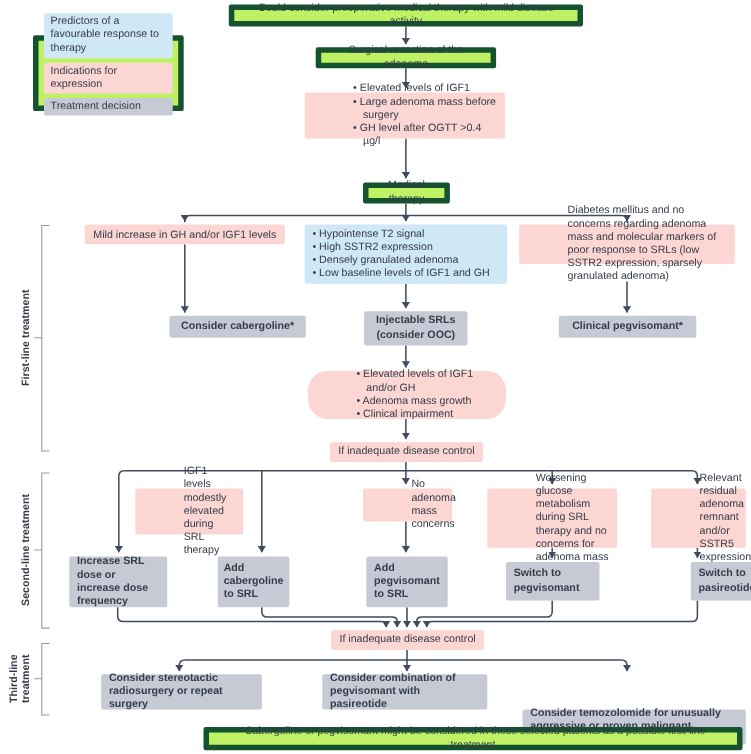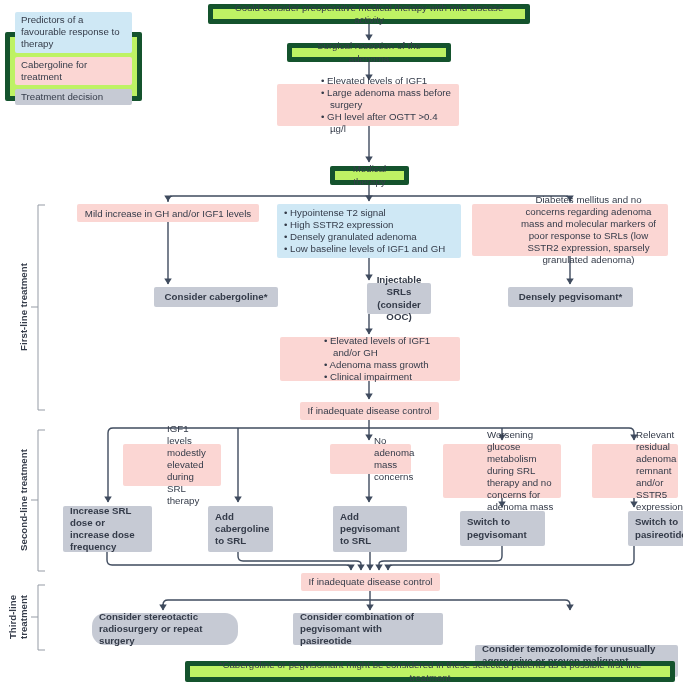--- a/index.html
+++ b/index.html
@@ -76,23 +76,23 @@
       <path d="M45,205 L38,205 L38,410 L45,410 M38,307 L31,307"></path>
       <path d="M45,430 L38,430 L38,571 L45,571 M38,500 L31,500"></path>
       <path d="M45,585 L38,585 L38,650 L45,650 M38,617 L31,617"></path>
     </g>
   </svg>
 
   <div class="box white" style="left:208px;top:4px;width:322px;height:20px;">
     <span>Could consider preoperative medical therapy with mild disease activity</span>
   </div>
 
-  <div class="box white" style="left:5px;top:32px;width:137px;height:69px;padding:5px;align-items:stretch;text-align:left;">
+  <div class="box white" style="left:30px;top:32px;width:137px;height:69px;padding:5px;align-items:stretch;text-align:left;">
     <div class="legend-strip blue">Predictors of a favourable response to therapy</div>
-    <div class="legend-strip pink">Cabergoline for treatment</div>
+    <div class="legend-strip pink">Indications for expression</div>
     <div class="legend-strip gray" style="font-weight:normal;">Treatment decision</div>
   </div>
 
   <div class="box white" style="left:287px;top:43px;width:164px;height:19px;">
     <span>Surgical resection of the adenoma</span>
   </div>
 
   <div class="box pink" style="left:277px;top:84px;width:182px;height:42px;">
     <div class="bi">Elevated levels of IGF1</div>
     <div class="bi">Large adenoma mass before surgery</div>
@@ -107,37 +107,37 @@
     <span>Mild increase in GH and/or IGF1 levels</span>
   </div>
 
   <div class="box blue" style="left:277px;top:204px;width:184px;height:54px;">
     <div class="bi">Hypointense T2 signal</div>
     <div class="bi">High SSTR2 expression</div>
     <div class="bi">Densely granulated adenoma</div>
     <div class="bi">Low baseline levels of IGF1 and GH</div>
   </div>
 
-  <div class="box pink" style="left:472px;top:204px;width:196px;height:52px;text-align:center;">
+  <div class="box pink" style="left:472px;top:204px;width:196px;height:36px;">
     <span>Diabetes mellitus and no concerns regarding adenoma mass and molecular markers of poor response to SRLs (low SSTR2 expression, sparsely granulated adenoma)</span>
   </div>
 
   <div class="box gray center" style="left:106px;top:287px;width:124px;height:20px;margin-left:48px;">
     <span>Consider cabergoline*</span>
   </div>
 
-  <div class="box gray center" style="left:331px;top:283px;width:64px;height:31px;padding:2px 4px;margin-left:36px;">
+  <div class="box gray center" style="left:331px;top:283px;width:94px;height:31px;padding:2px 4px;">
     <span>Injectable SRLs (consider OOC)</span>
   </div>
 
   <div class="box gray center" style="left:508px;top:287px;width:125px;height:20px;">
-    <span>Densely pegvisomant*</span>
+    <span>Clinical pegvisomant*</span>
   </div>
 
-  <div class="box pink" style="left:280px;top:337px;width:180px;height:44px;">
+  <div class="box pink" style="left:280px;top:337px;width:180px;height:44px;border-radius:18px;">
     <div class="bi">Elevated levels of IGF1 and/or GH</div>
     <div class="bi">Adenoma mass growth</div>
     <div class="bi">Clinical impairment</div>
   </div>
 
   <div class="box pink center" style="left:300px;top:402px;width:139px;height:18px;padding:2px 4px;">
     <span>If inadequate disease control</span>
   </div>
 
   <div class="box pink" style="left:123px;top:444px;width:98px;height:42px;">
@@ -149,38 +149,38 @@
   <div class="box pink" style="left:443px;top:444px;width:118px;height:54px;">
     <span>Worsening glucose metabolism during SRL therapy and no concerns for adenoma mass</span>
   </div>
   <div class="box pink" style="left:592px;top:444px;width:86px;height:54px;">
     <span>Relevant residual adenoma remnant and/or SSTR5 expression</span>
   </div>
 
   <div class="box gray" style="left:63px;top:506px;width:89px;height:46px;">
     <span>Increase SRL dose or increase dose frequency</span>
   </div>
-  <div class="box gray" style="left:208px;top:506px;width:65px;height:46px;">
+  <div class="box gray" style="left:198px;top:506px;width:65px;height:46px;align-items:center;">
     <span>Add cabergoline to SRL</span>
   </div>
   <div class="box gray" style="left:460px;top:511px;width:85px;height:35px;">
     <span>Switch to pegvisomant</span>
   </div>
   <div class="box gray" style="left:333px;top:506px;width:74px;height:46px;">
     <span>Add pegvisomant to SRL</span>
   </div>
   <div class="box gray" style="left:628px;top:511px;width:84px;height:35px;">
     <span>Switch to pasireotide</span>
   </div>
 
   <div class="box pink center" style="left:301px;top:573px;width:139px;height:18px;padding:2px 4px;">
     <span>If inadequate disease control</span>
   </div>
 
-  <div class="box gray" style="left:92px;top:613px;width:146px;height:32px;border-radius:13px;">
+  <div class="box gray" style="left:92px;top:613px;width:146px;height:32px;">
     <span>Consider stereotactic radiosurgery or repeat surgery</span>
   </div>
   <div class="box gray" style="left:293px;top:613px;width:150px;height:32px;">
     <span>Consider combination of pegvisomant with pasireotide</span>
   </div>
   <div class="box gray" style="left:475px;top:613px;width:203px;height:32px;margin-top:32px;">
     <span>Consider temozolomide for unusually aggressive or proven malignant adenomas</span>
   </div>
 
   <div class="box white" style="left:185px;top:661px;width:490px;height:21px;">

